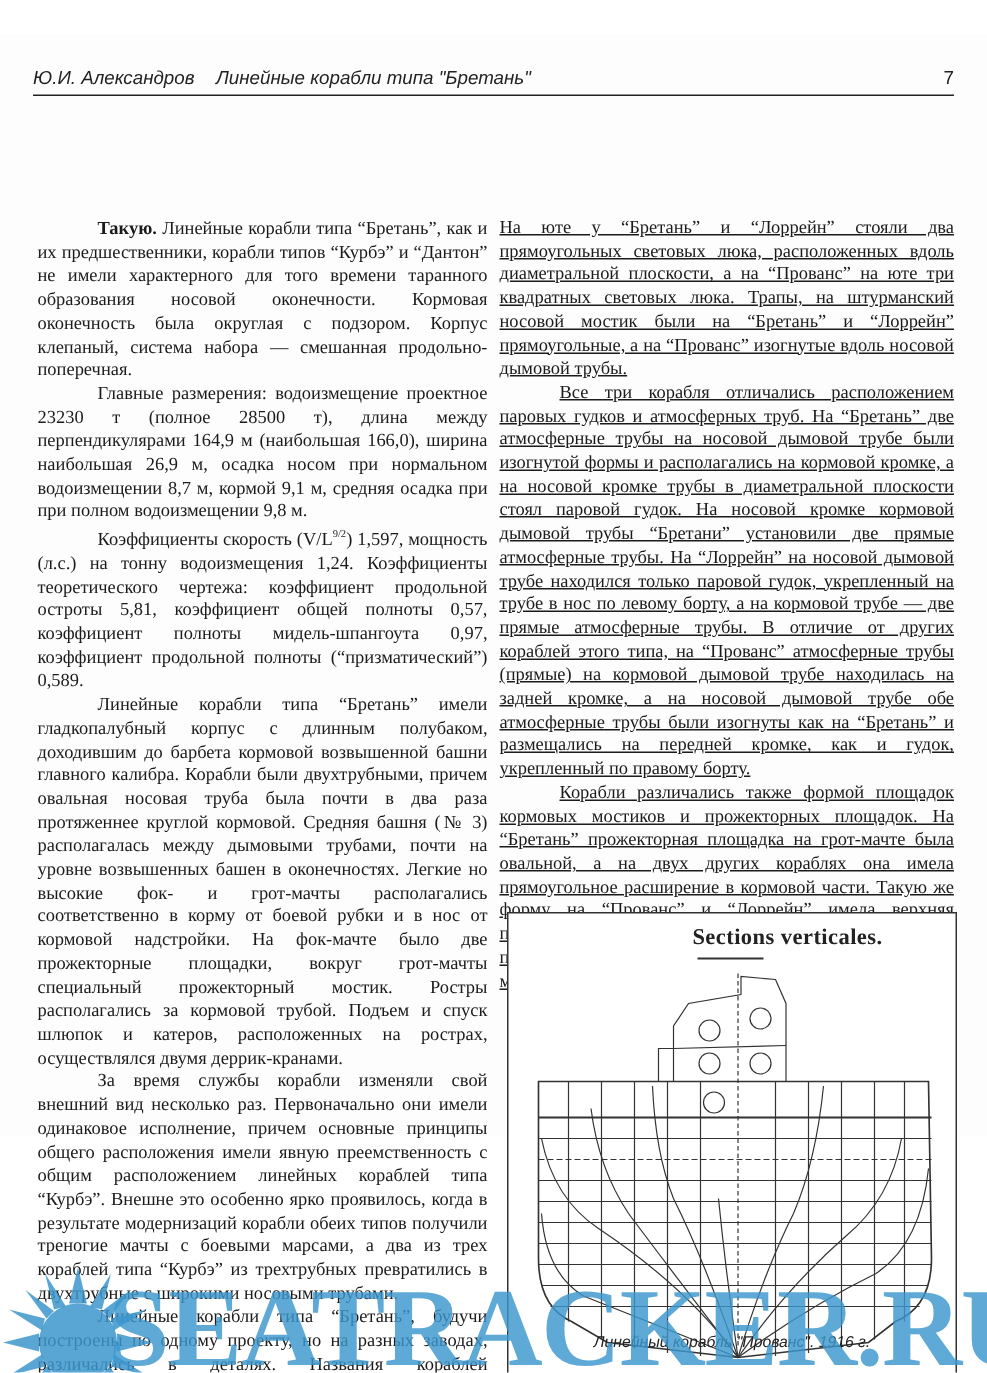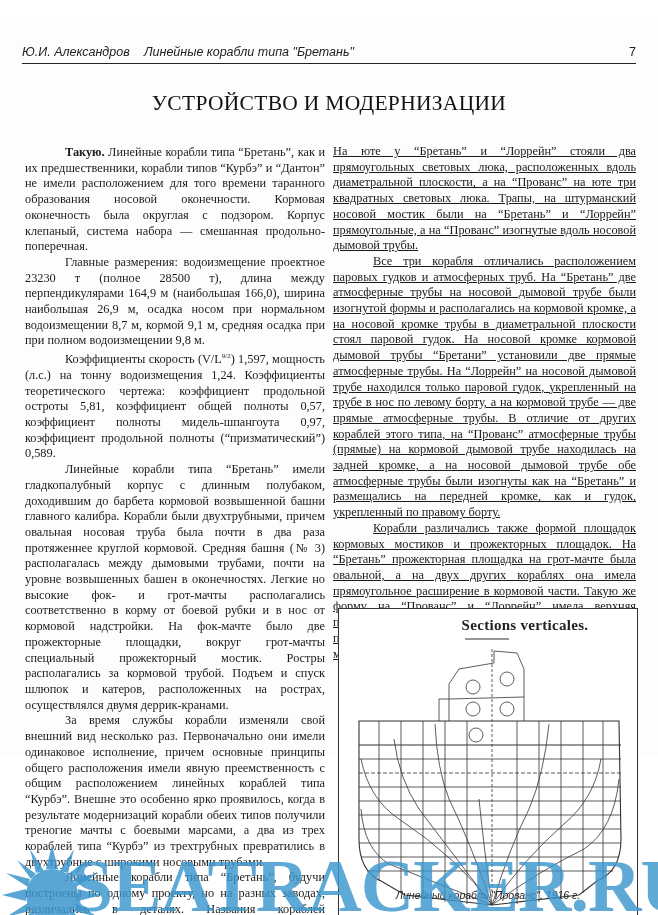--- a/index.html
+++ b/index.html
@@ -59,24 +59,23 @@
 <body>
 
 <div class="page">
 
   <div class="running-head">
     <span class="author">Ю.И. Александров</span>
     <span class="book">Линейные корабли типа "Бретань"</span>
     <span class="pnum">7</span>
   </div>
 
-  <div class="chapter-title">УСТРОЙСТВО И МОДЕРНИЗАЦИИ</div>
 
   <div class="col col-left">
-    <p><span class="lead">Такую.</span><span> Линейные корабли типа “Бретань”, как и их предшественники, корабли типов “Курбэ” и “Дантон” не имели расположением для того времени таранного образования носовой оконечности. Кормовая оконечность была округлая с подзором. Корпус клепаный, система набора — смешанная продольно-поперечная.</span></p>
+    <p><span class="lead">Такую.</span><span> Линейные корабли типа “Бретань”, как и их предшественники, корабли типов “Курбэ” и “Дантон” не имели характерного для того времени таранного образования носовой оконечности. Кормовая оконечность была округлая с подзором. Корпус клепаный, система набора — смешанная продольно-поперечная.</span></p>
     <p>Главные размерения: водоизмещение проектное 23230 т (полное 28500 т), длина между перпендикулярами 164,9 м (наибольшая 166,0), ширина наибольшая 26,9 м, осадка носом при нормальном водоизмещении 8,7 м, кормой 9,1 м, средняя осадка при при полном водоизмещении 9,8 м.</p>
     <p><span>Коэффициенты скорость (V/L</span><sup style="font-size:7px">9/2</sup><span>) 1,597, мощность (л.с.) на тонну водоизмещения 1,24. Коэффициенты теоретического чертежа: коэффициент продольной остроты 5,81, коэффициент общей полноты 0,57, коэффициент полноты мидель-шпангоута 0,97, коэффициент продольной полноты (“призматический”) 0,589.</span></p>
     <p>Линейные корабли типа “Бретань” имели гладкопалубный корпус с длинным полубаком, доходившим до барбета кормовой возвышенной башни главного калибра. Корабли были двухтрубными, причем овальная носовая труба была почти в два раза протяженнее круглой кормовой. Средняя башня (№ 3) располагалась между дымовыми трубами, почти на уровне возвышенных башен в оконечностях. Легкие но высокие фок- и грот-мачты располагались соответственно в корму от боевой рубки и в нос от кормовой надстройки. На фок-мачте было две прожекторные площадки, вокруг грот-мачты специальный прожекторный мостик. Ростры располагались за кормовой трубой. Подъем и спуск шлюпок и катеров, расположенных на рострах, осуществлялся двумя деррик-кранами.</p>
     <p>За время службы корабли изменяли свой внешний вид несколько раз. Первоначально они имели одинаковое исполнение, причем основные принципы общего расположения имели явную преемственность с общим расположением линейных кораблей типа “Курбэ”. Внешне это особенно ярко проявилось, когда в результате модернизаций корабли обеих типов получили треногие мачты с боевыми марсами, а два из трех кораблей типа “Курбэ” из трехтрубных превратились в двухтрубные с широкими носовыми трубами.</p>
     <p>Линейные корабли типа “Бретань”, будучи построены по одному проекту, но на разных заводах, различались в деталях. Названия кораблей располагались по разному по отношению к кормовому якорю. На “Бретань” название располагалось в корму от якоря до кормового среза на уровне иллюминаторов, на “Прованс” на том же уровне, но в нос от якоря, на “Лоррейн” в корму от якоря до кормового среза, но ниже уровня иллюминаторов.</p>
 
   </div>
 
   <div class="col col-right">
     <p class="noindent">На юте у “Бретань” и “Лоррейн” стояли два прямоугольных световых люка, расположенных вдоль диаметральной плоскости, а на “Прованс” на юте три квадратных световых люка. Трапы, на штурманский носовой мостик были на “Бретань” и “Лоррейн” прямоугольные, а на “Прованс” изогнутые вдоль носовой дымовой трубы.</p>

